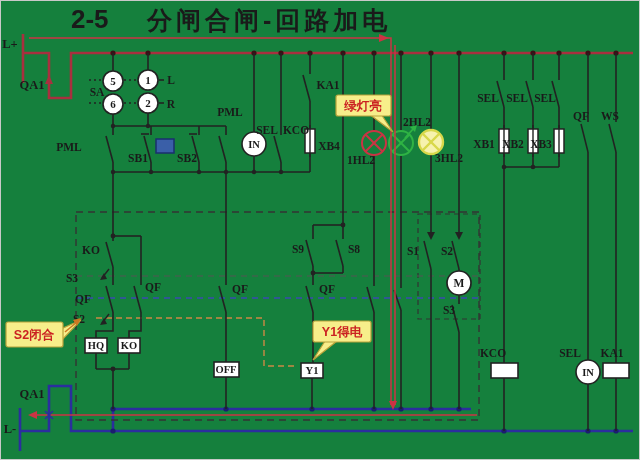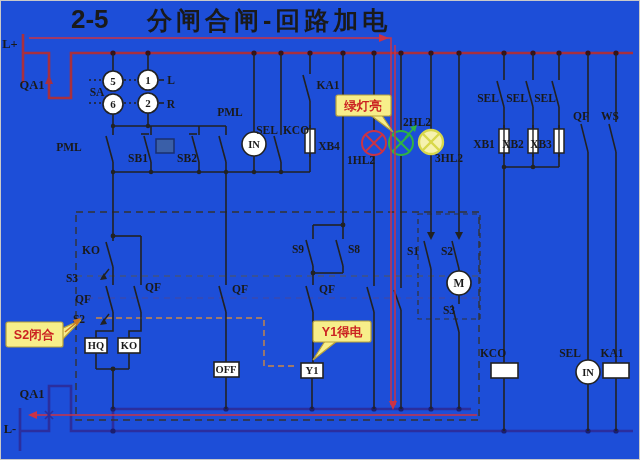--- a/index.html
+++ b/index.html
@@ -1,16 +1,16 @@
 <!DOCTYPE html>
 <html><head>
 <meta charset="utf-8">
 <style>
   html,body{margin:0;padding:0;background:#ffffff;}
-  #stage{position:relative;width:640px;height:460px;background:#1d4ed8;border:1px solid #c9c9c9;box-sizing:border-box;overflow:hidden;}
+  #stage{position:relative;width:640px;height:460px;background:#15803d;border:1px solid #c9c9c9;box-sizing:border-box;overflow:hidden;}
   svg{position:absolute;left:0;top:0;}
   text{font-family:"Liberation Serif",serif;font-weight:bold;fill:#1a1a1a;}
   .lbl{font-size:11.5px;text-anchor:middle;}
   .sm{font-size:10.5px;text-anchor:middle;}
   .num{font-size:11px;text-anchor:middle;}
   .term{font-size:12.5px;text-anchor:middle;}
   .cn{font-family:"Liberation Sans",sans-serif;fill:#cb2222;font-size:12.5px;text-anchor:middle;font-weight:bold;}
   .title1{font-family:"Liberation Sans",sans-serif;font-size:26px;}
   .title2{font-family:"Liberation Sans",sans-serif;font-size:25px;letter-spacing:4px;}
 </style>

